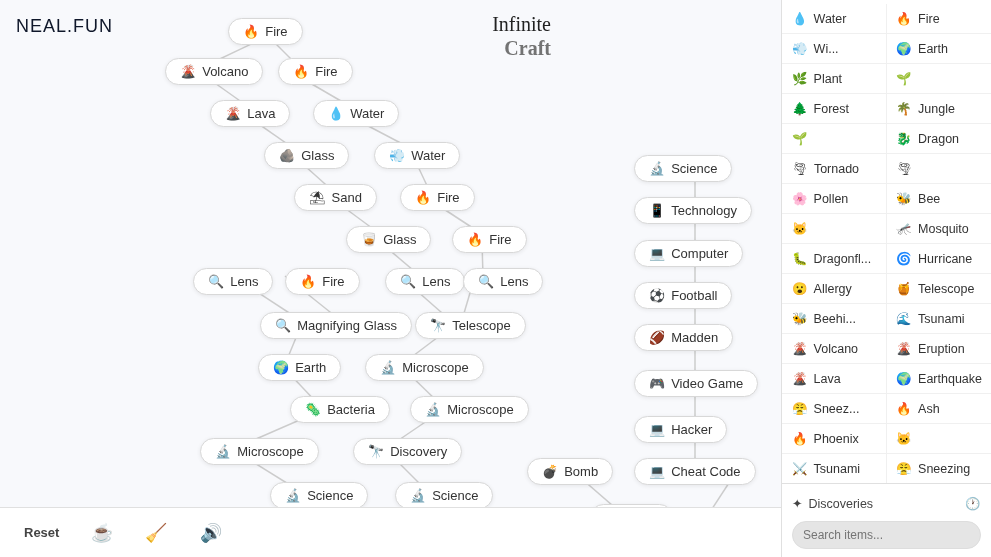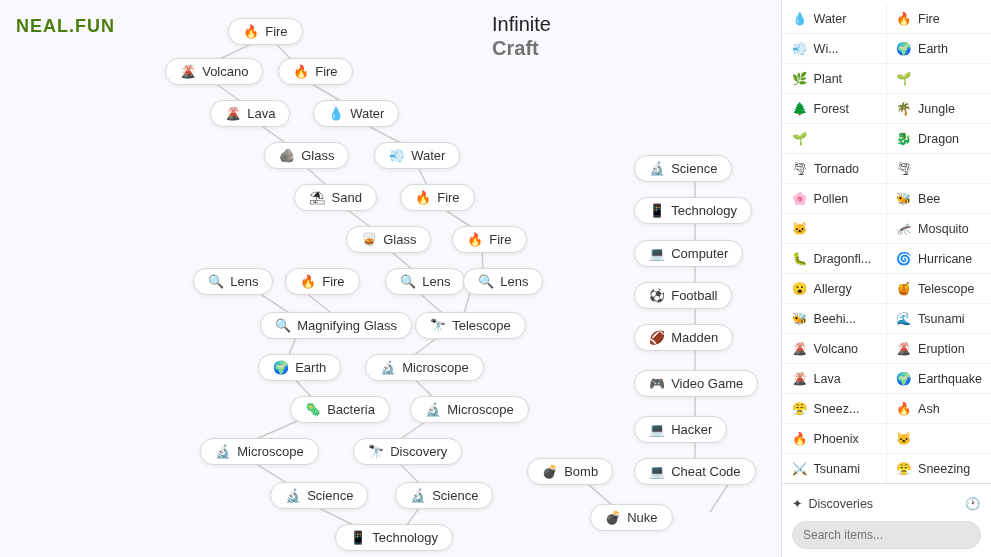--- a/index.html
+++ b/index.html
@@ -19,23 +19,23 @@
       position: relative;
       overflow: hidden;
     }
 
     
     .logo {
       position: absolute;
       top: 16px;
       left: 16px;
       font-size: 18px;
-      font-weight: 700;
+      font-weight: 400;
       letter-spacing: 1px;
-      color: #4d7c0f;
+      color: #0f172a;
     }
 
     
     .toolbar {
       position: absolute;
       bottom: 0;
       left: 0;
       right: 0;
       height: 50px;
       border-top: 1px solid #e0e0e0;
@@ -154,21 +154,23 @@
     }
 
     
     line { stroke: #ccc; stroke-width: 1.5; }
 
     
     .infinite-craft-title {
       position: absolute;
       top: 12px;
       right: 230px;
+      text-align: right;
       line-height: 1.2;
+      font-family: Liberation Serif, serif;
     }
     .infinite-text {
       font-size: 20px;
       font-weight: 300;
       color: #222;
       display: block;
     }
     .craft-text {
       font-size: 20px;
       font-weight: 700;
@@ -382,20 +384,26 @@
       <div class="node" style="left: 634px; top: 458px;">
         <span>💻</span>
         <span>Cheat Code</span>
       </div>
       <div class="node" style="left: 590px; top: 504px;">
         <span>💣</span>
         <span>Nuke</span>
       </div>
     </div>
 
+  <div class="toolbar">
+    <button class="reset-btn">Reset</button>
+    <button class="toolbar-btn">☕</button>
+    <button class="toolbar-btn">🧹</button>
+    <button class="toolbar-btn">🔊</button>
+  </div>
 </div>
 
 <div class="sidebar">
   <div class="sidebar-items">
     <div class="sidebar-grid" id="sidebar-grid">
         <div class="sidebar-item">
           <span>💧</span>
           <span>Water</span>
         </div>
         <div class="sidebar-item">

